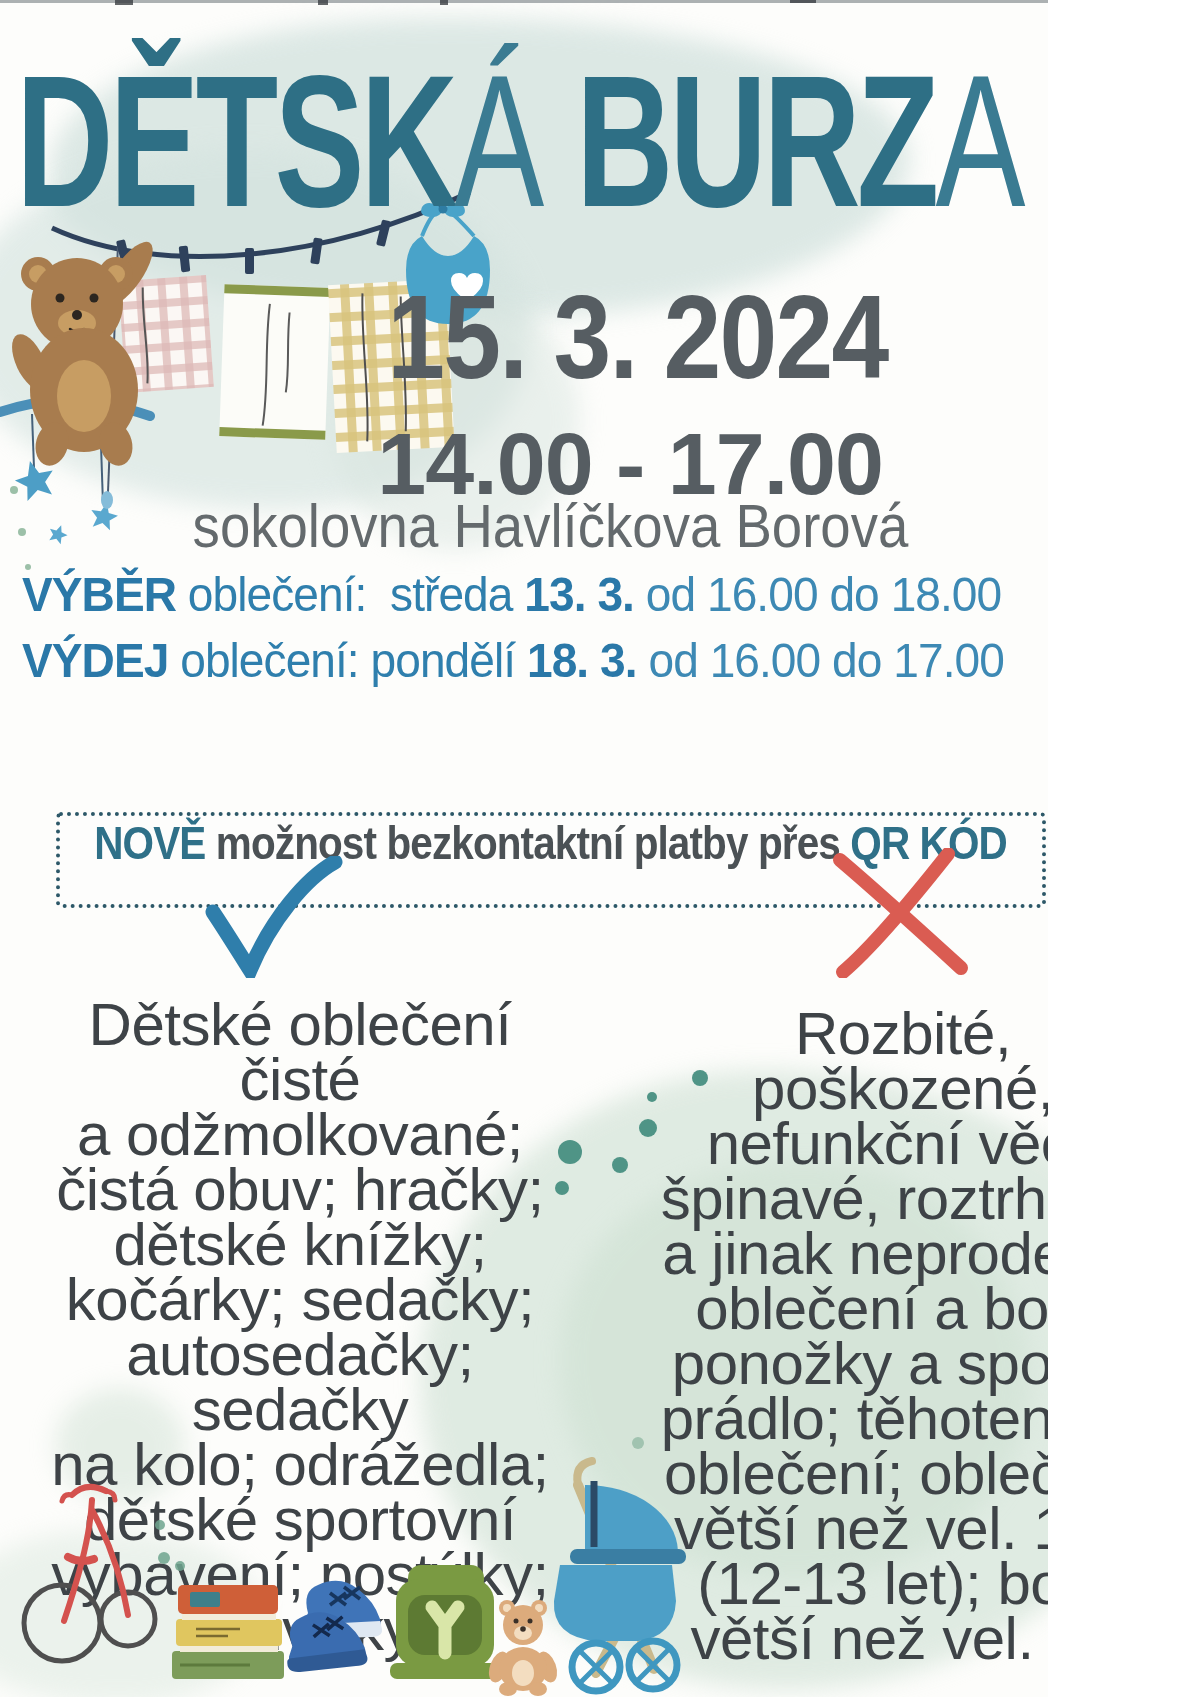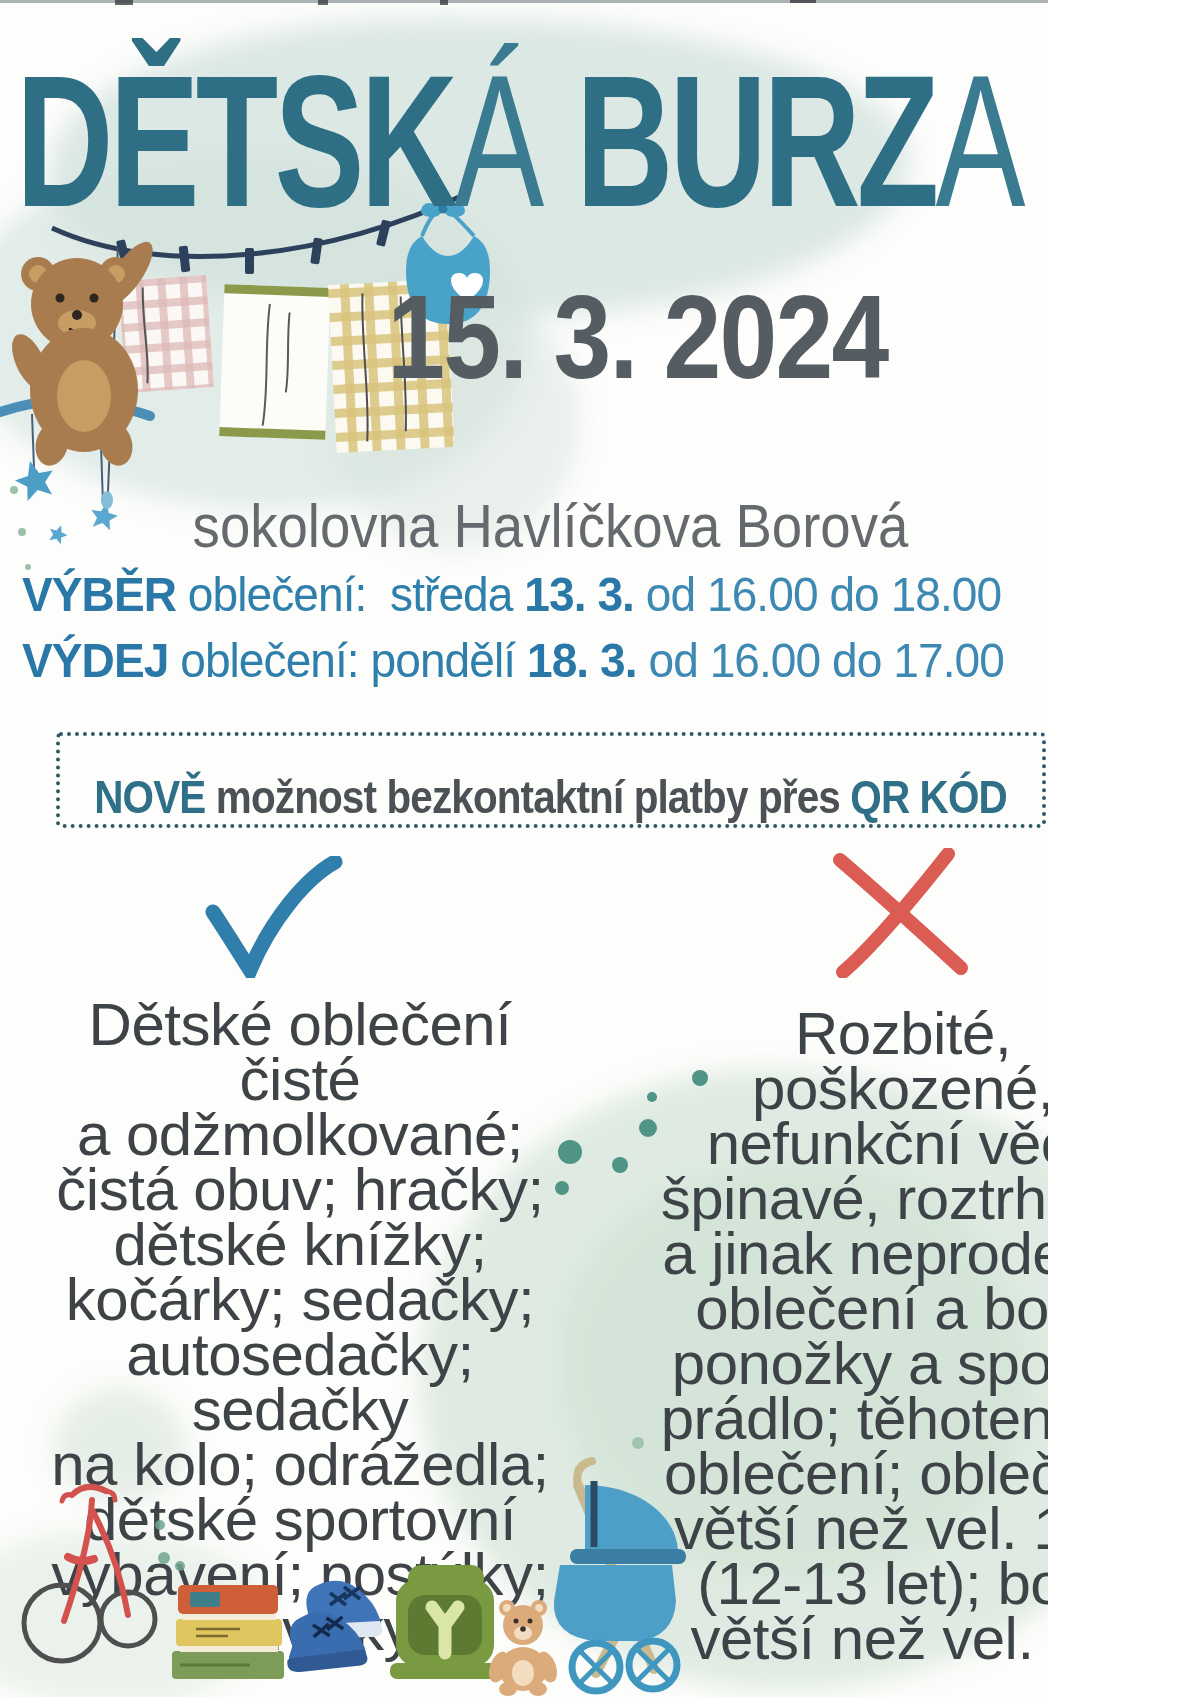--- a/index.html
+++ b/index.html
@@ -30,21 +30,21 @@
   
   .l-date{position:absolute;right:160px;top:278px;font-size:118px;font-weight:700;color:#565d62;letter-spacing:-2px;line-height:1;transform:scaleX(.88);transform-origin:right top;white-space:nowrap;}
   .l-time{position:absolute;right:165px;top:420px;font-size:88px;font-weight:700;color:#565d62;letter-spacing:-1px;line-height:1;white-space:nowrap;}
   .l-venue{position:absolute;right:140px;top:495px;font-size:62px;font-weight:400;color:#646a6d;line-height:1;transform:scaleX(.88);transform-origin:right top;white-space:nowrap;}
   
   .schedule{position:absolute;left:22px;top:561px;transform:scaleX(.94);transform-origin:left top;color:#2f7fad;font-size:49px;letter-spacing:-1px;}
   .schedule .row{line-height:66px;white-space:nowrap;}
   .schedule b{font-weight:700;color:#2a78a8;}
   .schedule .lite{color:#3d89b4;}
   
-  .qr-box{position:absolute;left:56px;top:732px;width:982px;height:88px;border:4px dotted #2d5868;border-radius:5px;display:flex;align-items:flex-end;justify-content:center;background:rgba(255,255,255,.25);}
+  .qr-box{position:absolute;left:56px;top:812px;width:982px;height:88px;border:4px dotted #2d5868;border-radius:5px;display:flex;align-items:flex-start;justify-content:center;background:rgba(255,255,255,.25);}
   .qr-text{font-size:46px;font-weight:700;color:#4b5155;white-space:nowrap;letter-spacing:-1px;transform:scaleX(.88);}
   .qr-text .hl{color:#2f7088;}
   
   .icon-check{position:absolute;left:203px;top:856px;}
   .icon-cross{position:absolute;left:828px;top:848px;}
   
   .col{position:absolute;top:997px;font-size:60px;line-height:55px;color:#3e4347;text-align:center;white-space:pre-line;letter-spacing:-.5px;}
   .col.left{left:22px;width:556px;}
   .col.right{left:638px;width:530px;margin-top:9px;}
   
@@ -160,20 +160,21 @@
       <ellipse cx="52" cy="262" rx="16" ry="22" transform="rotate(15 52 262)" fill="#a87c4e"></ellipse>
       <ellipse cx="116" cy="262" rx="16" ry="22" transform="rotate(-15 116 262)" fill="#a87c4e"></ellipse>
     </g>
   </svg>
 
   <div class="title">
     <span>DĚTSK</span><span class="thin">Á</span><span> BURZ</span><span class="thin">A</span>
   </div>
 
   <div class="l-date">15. 3. 2024</div>
+  <div class="l-time">14.00 - 17.00</div>
   <div class="l-venue">sokolovna Havlíčkova Borová</div>
 
   <div class="schedule">
     <div class="row"><b>VÝBĚR</b> <span>oblečení:</span>&nbsp; <span>středa</span> <b>13. 3.</b> <span class="lite">od 16.00 do 18.00</span></div>
     <div class="row"><b>VÝDEJ</b> <span>oblečení:</span> <span>pondělí</span> <b>18. 3.</b> <span class="lite">od 16.00 do 17.00</span></div>
   </div>
 
   <div class="qr-box">
     <div class="qr-text">
       <span class="hl">NOVĚ</span>

